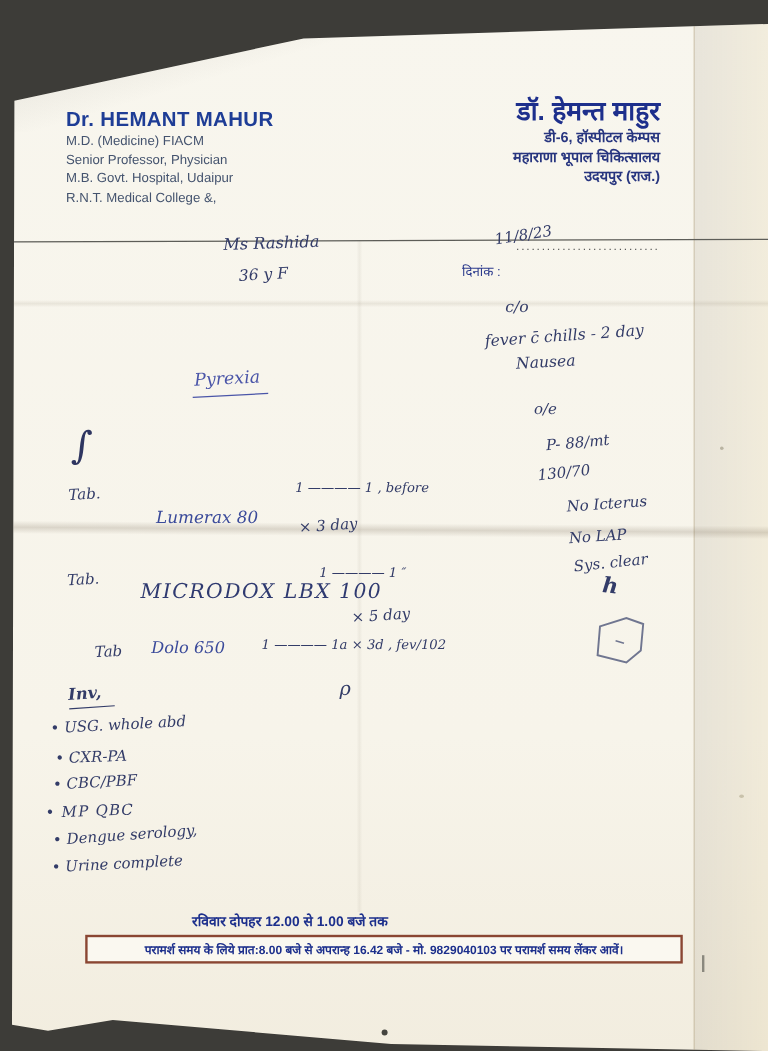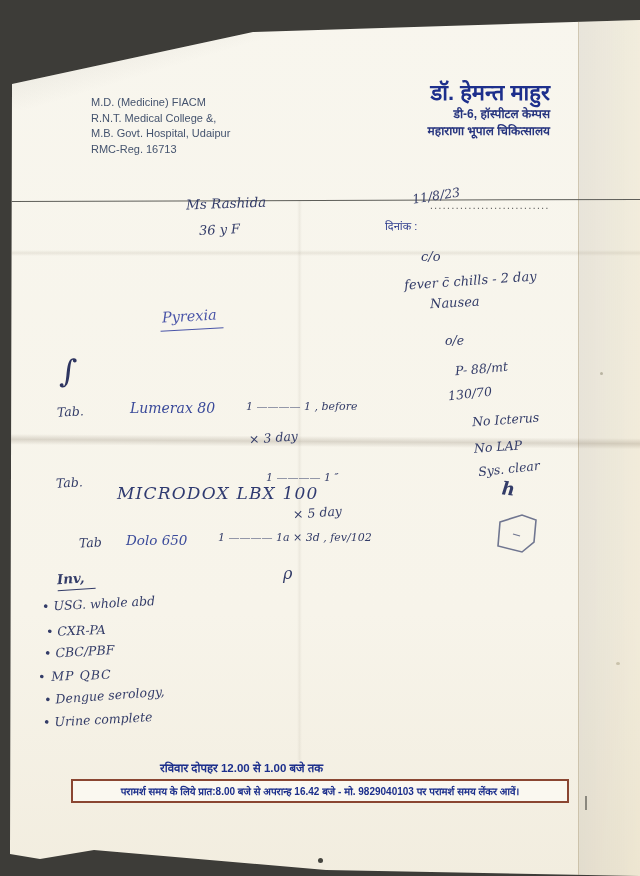--- a/index.html
+++ b/index.html
@@ -20,21 +20,21 @@
     background:linear-gradient(90deg,rgba(90,75,50,.10),rgba(222,205,160,.22));
     border-left:1px solid rgba(120,100,70,.28);}
   .crease{left:0;width:640px;}
   .crease-h1{top:250px;height:6px;background:linear-gradient(180deg,transparent,rgba(140,128,105,.14),transparent);}
   .crease-h2{top:436px;height:11px;background:linear-gradient(180deg,transparent,rgba(115,100,80,.22),transparent);transform:rotate(.4deg);}
   .crease-v1{left:297px;top:200px;width:5px;height:560px;background:linear-gradient(90deg,transparent,rgba(120,110,90,.08),transparent);}
 
   
   #hdr-en{left:55px;top:90px;}
   #hdr-en .nm{font-size:17px;font-weight:bold;color:#1e3d96;letter-spacing:.3px;}
-  #hdr-en .ln{font-size:11px;color:#44536e;line-height:14.5px;margin-top:1px;margin-left:36px;}
+  #hdr-en .ln{font-size:11px;color:#44536e;line-height:14.5px;margin-top:1px;}
   #hdr-en .ln:first-of-type{margin-top:5px;}
   #hdr-hi{right:90px;top:76px;text-align:right;}
   #hdr-hi .nm{font-size:22px;font-weight:bold;color:#1d2f8c;}
   #hdr-hi .ln{font-size:12px;font-weight:bold;color:#27357f;line-height:16.5px;}
   #hdr-hi .ln:first-of-type{margin-top:6px;}
   #sep-line{left:8px;top:200px;width:632px;height:0;border-top:1.5px solid #5d5d58;transform:rotate(-.2deg);}
 
   
   .hw{font-family:"DejaVu Serif","Liberation Serif",serif;font-style:italic;color:#333c68;white-space:nowrap;}
   .blue{color:#3a4a9a;}
@@ -54,21 +54,21 @@
   #finding-4{left:478px;top:461px;font-size:12.5px;transform:rotate(-6deg);}
   #sig-mark{left:502px;top:478px;font-size:18px;font-weight:bold;transform:rotate(6deg);}
   #stamp{left:492px;top:512px;}
   #diagnosis{left:160px;top:308px;font-size:14.5px;color:#4a55a8;transform:rotate(-3deg);
     border-bottom:1.5px solid #4a55a8;padding:0 6px 5px 2px;}
   #rx-mark{left:60px;top:352px;font-size:32px;color:#2e3560;transform:rotate(4deg);}
 
   .form{font-size:12.5px;transform:rotate(-3deg);}
   .dose{font-size:11px;}
   .dur{font-size:12.5px;}
-  #rx0-form{left:57px;top:404px;} #rx0-drug{left:130px;top:400px;font-size:14px;}
+  #rx0-form{left:57px;top:404px;} #rx0-drug{left:130px;top:424px;font-size:14px;}
   #rx0-dose{left:246px;top:400px;} #rx0-dur{left:249px;top:430px;transform:rotate(-4deg);}
   #rx1-form{left:56px;top:475px;} #rx1-drug{left:117px;top:471px;font-size:17px;letter-spacing:1.2px;color:#2f3a70;margin-top:12px;}
   #rx1-dose{left:266px;top:471px;} #rx1-dur{left:293px;top:505px;transform:rotate(-4deg);}
   #rx2-form{left:79px;top:535px;} #rx2-drug{left:126px;top:532px;font-size:13.5px;}
   #rx2-dose{left:218px;top:531px;} #rx2-flourish{left:283px;top:564px;font-size:16px;}
 
   #inv-h{left:57px;top:570px;font-size:13.5px;font-weight:bold;transform:rotate(-4deg);
     border-bottom:1.5px solid #333c68;padding:0 10px 3px 0;}
   .inv-item{font-size:12.5px;}
   .inv-item::before{content:"•  ";font-style:normal;}
@@ -98,29 +98,31 @@
 <body>
 
 <div id="paper">
   <div class="abs shade-tl"></div>
   <div class="abs right-strip"></div>
   <div class="abs crease crease-h1"></div>
   <div class="abs crease crease-h2"></div>
   <div class="abs crease-v1 abs"></div>
 
   <div class="abs" id="hdr-en">
+    <div class="nm">Dr. HEMANT MAHUR</div>
     <div class="ln">M.D. (Medicine) FIACM</div>
+    <div class="ln">Senior Professor, Physician</div>
+    <div class="ln">M.B. Govt. Hospital, Udaipur</div>
     <div class="ln">R.N.T. Medical College &amp;,</div>
-    <div class="ln">M.B. Govt. Hospital, Udaipur</div>
-    <div class="ln">RMC-Reg. 16713</div>
   </div>
   <div class="abs" id="hdr-hi">
     <div class="nm">डॉ. हेमन्त माहुर</div>
     <div class="ln">डी-6, हॉस्पीटल केम्पस</div>
     <div class="ln">महाराणा भूपाल चिकित्सालय</div>
+    <div class="ln">उदयपुर (राज.)</div>
   </div>
   <div class="abs" id="sep-line"></div>
 
   <div class="abs hw" id="patient-name">Ms Rashida</div>
   <div class="abs hw" id="patient-agesex">36 y F</div>
   <div class="abs" id="date-label">दिनांक :</div>
   <div class="abs" id="date-dots">............................</div>
   <div class="abs hw" id="date-value">11/8/23</div>
 
   <div class="abs hw" id="co">c/o</div>

